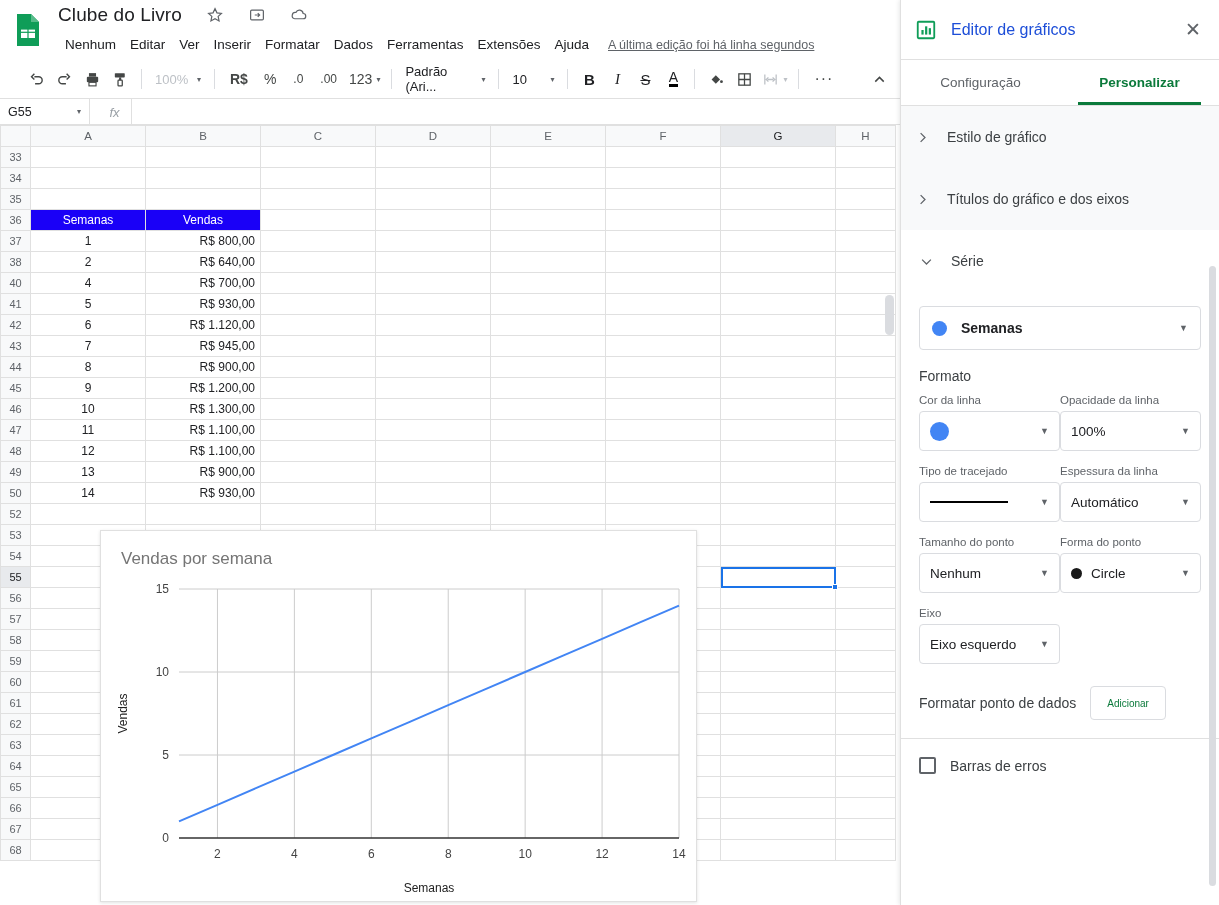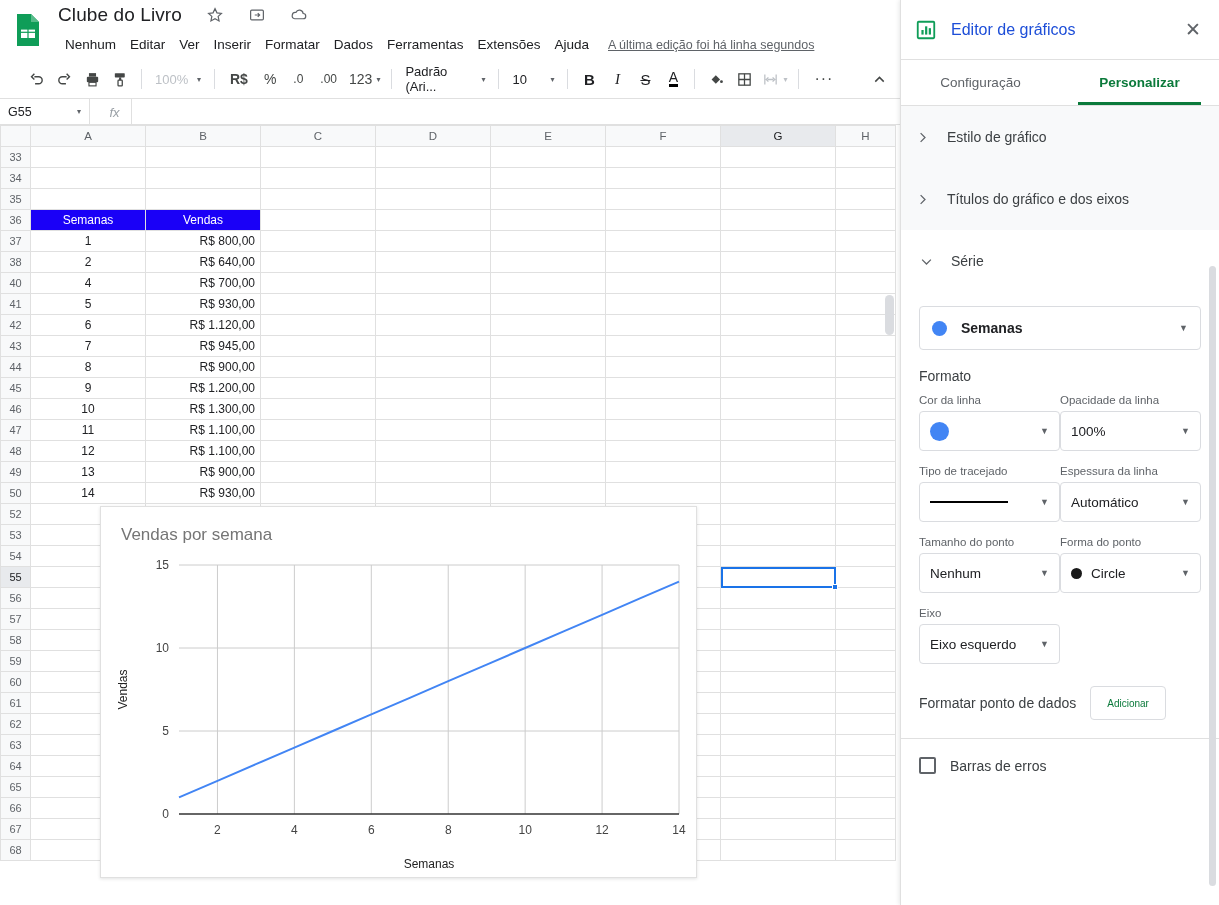--- a/index.html
+++ b/index.html
@@ -123,21 +123,21 @@
   .c-c, .c-d, .c-e, .c-f, .c-g { width: 115px; }
   .c-h { width: 60px; }
 
   .vscroll {
     position: absolute; right: 6px; top: 170px; width: 9px; height: 40px;
     background: #dadce0; border-radius: 5px;
   }
 
   
   .chart-card {
-    position: absolute; left: 100px; top: 506px; width: 597px; height: 372px;
+    position: absolute; left: 100px; top: 530px; width: 597px; height: 372px;
     background: #fff; border: 1px solid #e0e0e0;
     box-shadow: 0 1px 3px rgba(60,64,67,.15);
   }
   .chart-title {
     position: absolute; left: 20px; top: 18px; font-size: 17px; color: #757575;
     font-family: "Liberation Sans", sans-serif;
   }
 
   
   .editor {

